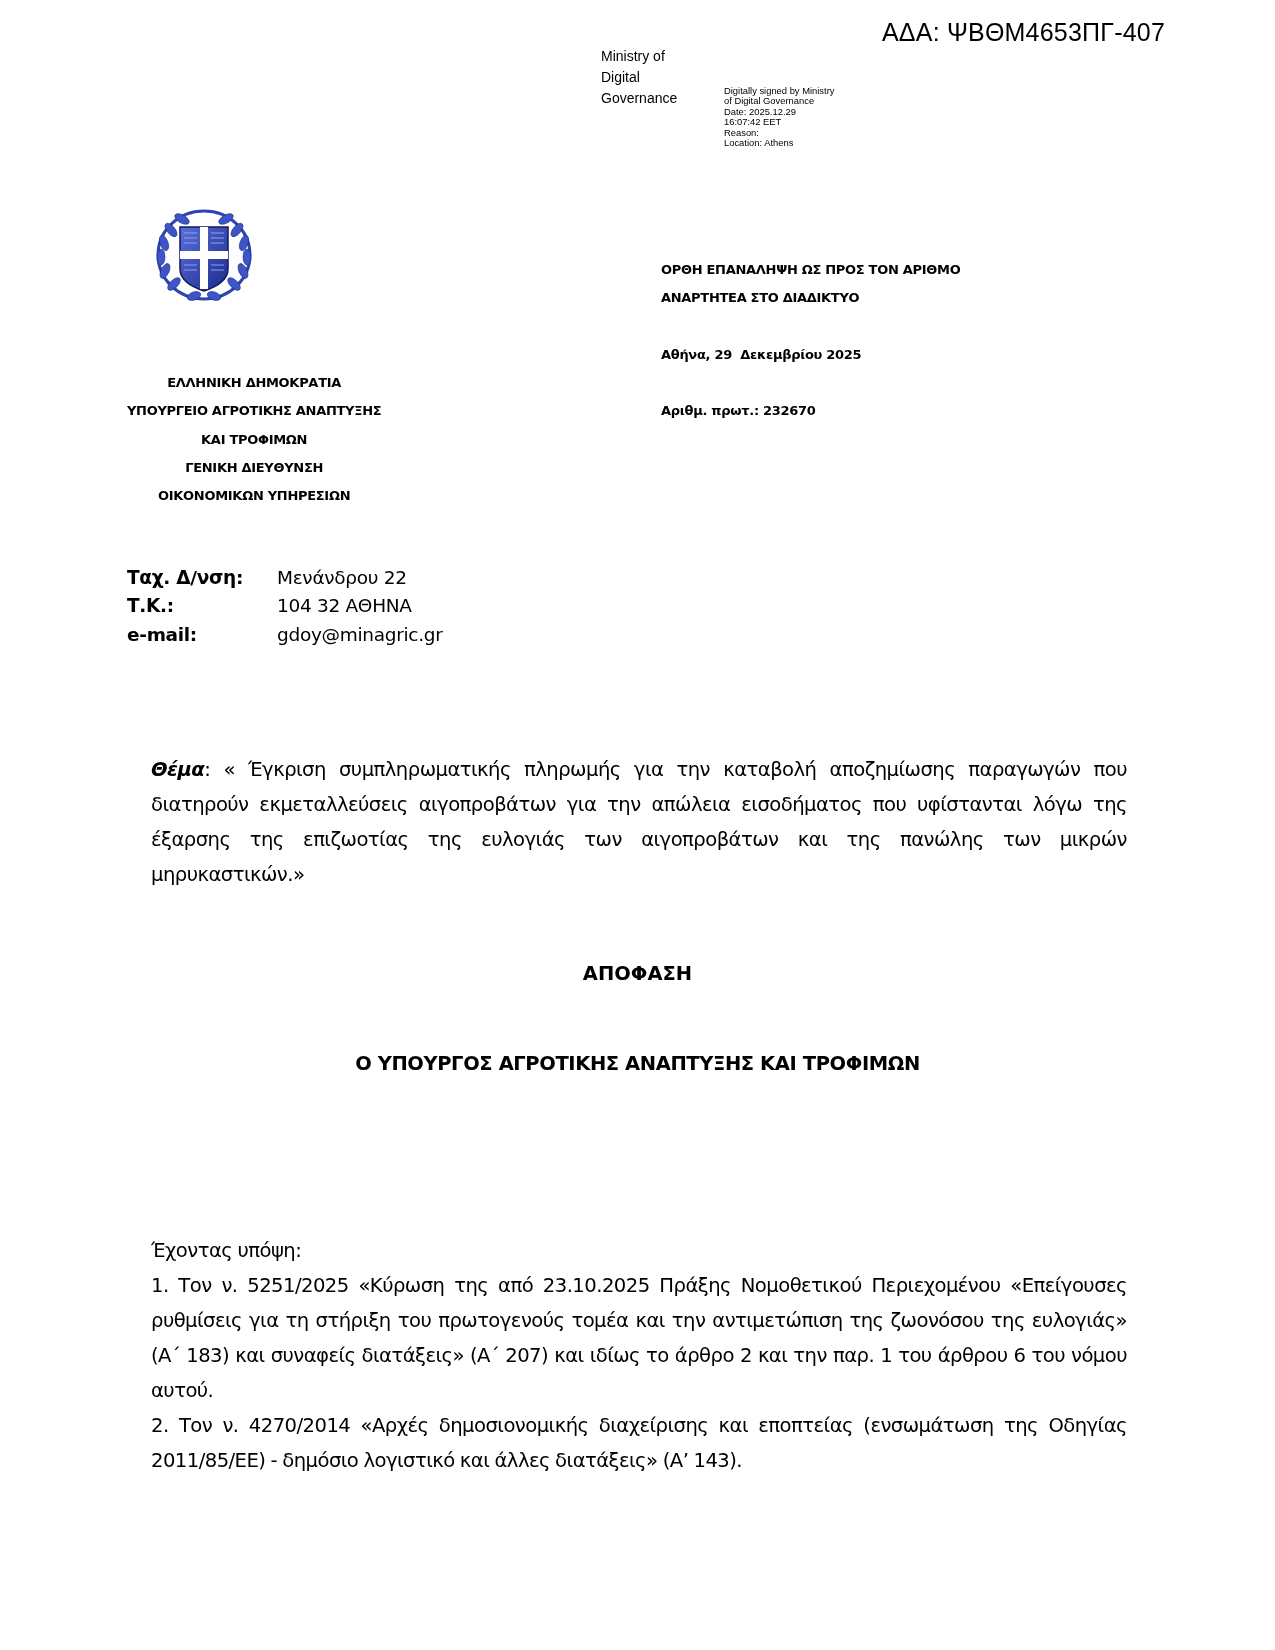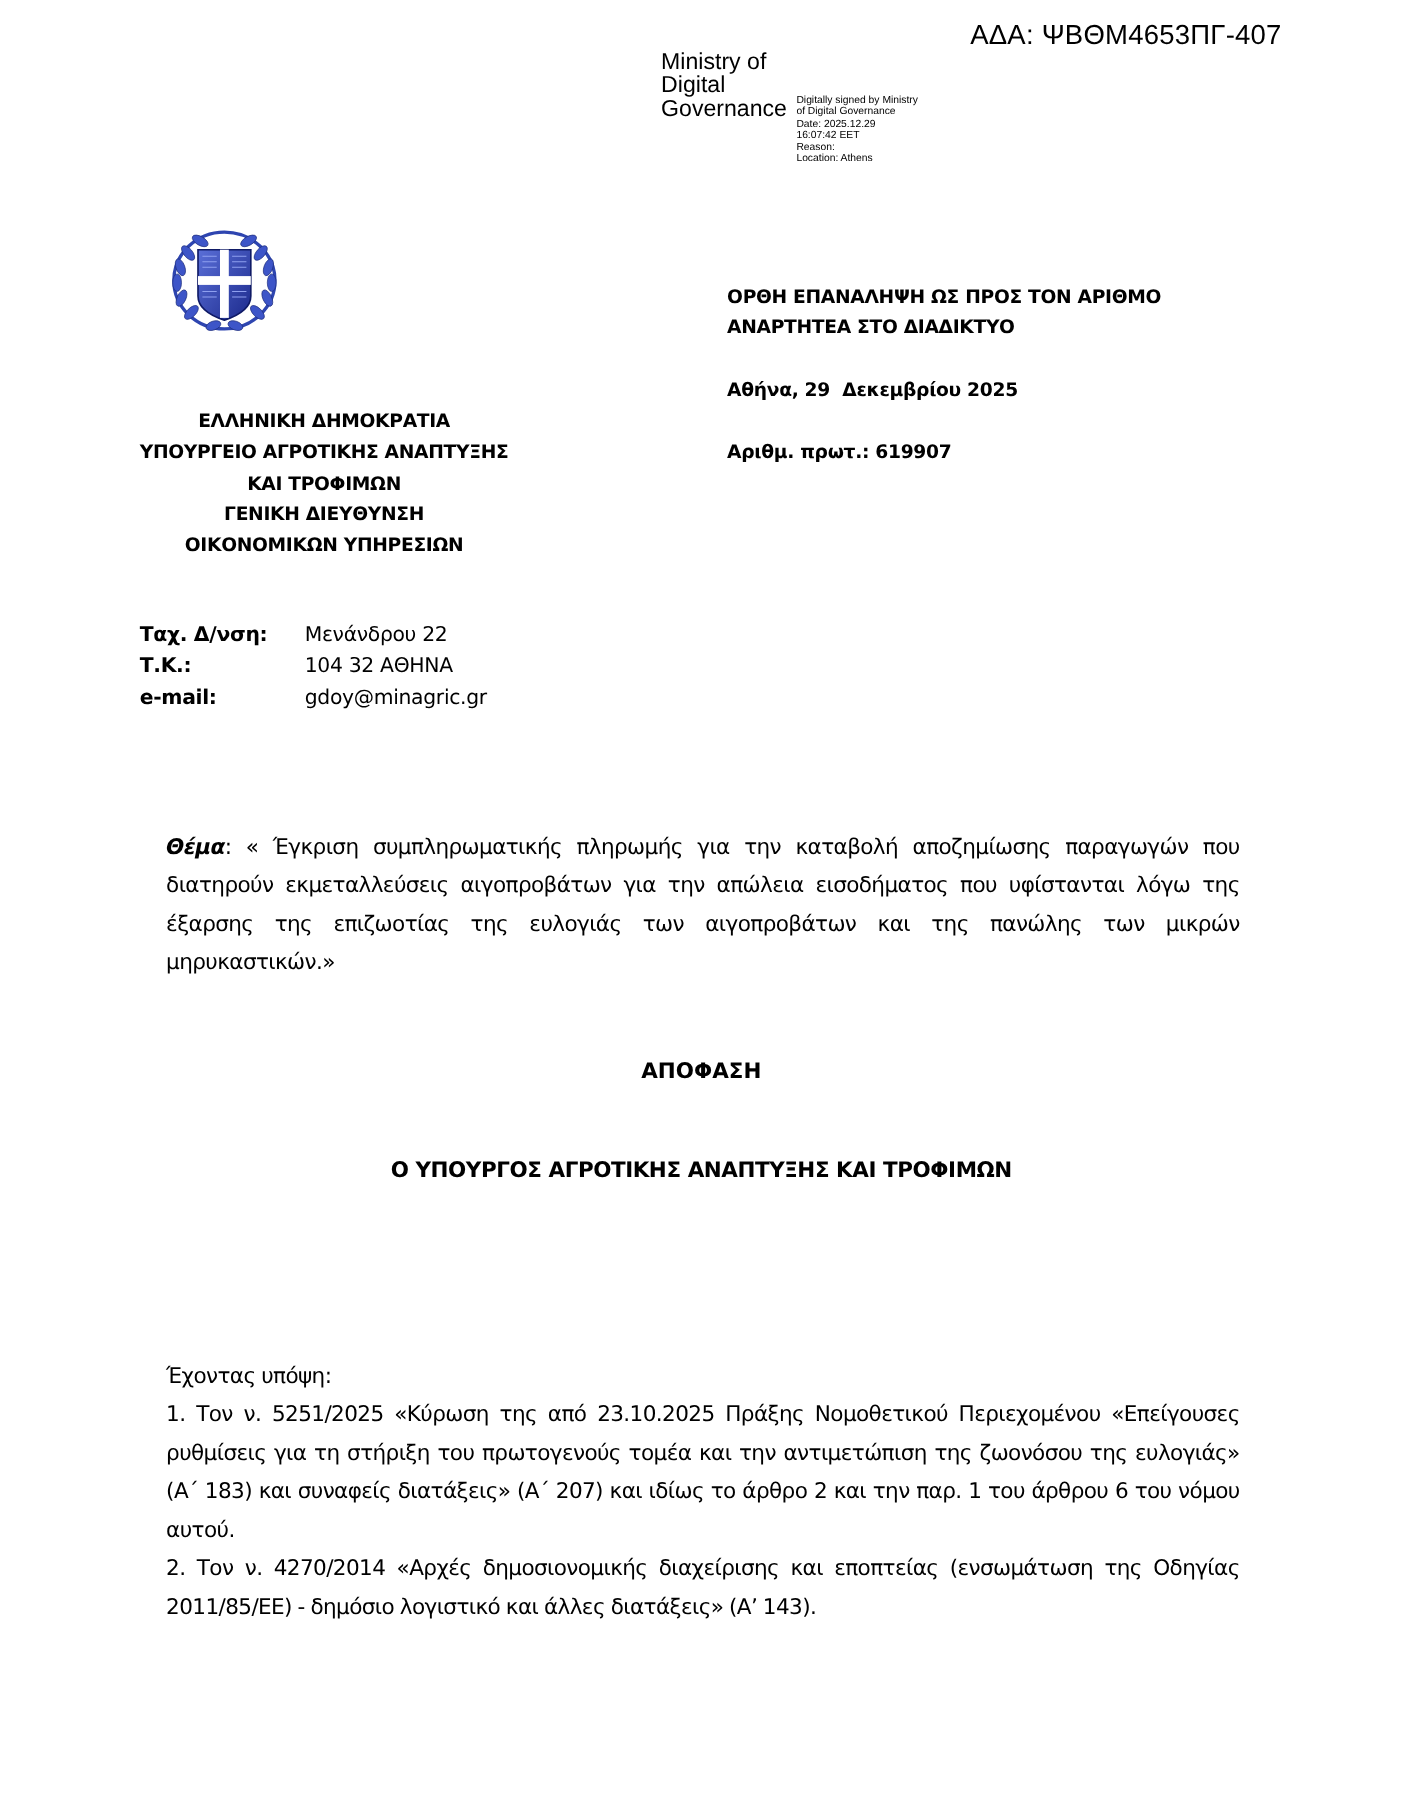--- a/index.html
+++ b/index.html
@@ -1,26 +1,26 @@
 <!DOCTYPE html>
 <html><head>
   <meta charset="utf-8">
   <style>
     html, body { margin: 0; padding: 0; background: #ffffff; }
     body { width: 1275px; height: 1650px; position: relative; overflow: hidden; color: #000; }
     .abs { position: absolute; }
     .sans { font-family: "Liberation Sans", sans-serif; }
 
     #ada { left: 858px; top: 18px; font-size: 25px; letter-spacing: 0.2px; margin-left: 24px; }
-    #sig-org { left: 601px; top: 46px; font-size: 21px; line-height: 21px; }
+    #sig-org { left: 601px; top: 46px; font-size: 14px; line-height: 21px; }
     #sig-details { left: 724px; top: 46px; font-size: 9.4px; line-height: 10.4px; margin-top: 40px; }
 
     #emblem { left: 152px; top: 203px; width: 104px; height: 104px; }
 
-    .hdr { font-family: "DejaVu Sans", sans-serif; font-weight: bold; font-size: 17px; line-height: 28.3px; letter-spacing: -0.3px; }
+    .hdr { font-family: "DejaVu Sans", sans-serif; font-weight: bold; font-size: 13px; line-height: 28.3px; letter-spacing: -0.3px; }
     #right-header { left: 661px; top: 256px; }
     #right-header .gap { height: 28.3px; }
     #left-header { left: 127px; top: 369px; text-align: center; }
 
     #address { left: 127px; top: 564px; font-size: 18.5px; line-height: 28.3px; font-family: "DejaVu Sans", sans-serif; letter-spacing: -0.3px; }
     #address .row { display: flex; }
     #address .lbl { width: 150px; font-weight: bold; }
 
     #subject { left: 151px; top: 752px; width: 976px; font-size: 19.6px; line-height: 35px; text-align: justify; font-family: "DejaVu Sans", sans-serif; letter-spacing: -0.55px; word-spacing: -0.5px; }
     #subject b { font-weight: bold; font-style: italic; }
@@ -99,21 +99,21 @@
     </g>
   </svg>
 </div>
 
 <div id="right-header" class="abs hdr">
   <div>ΟΡΘΗ ΕΠΑΝΑΛΗΨΗ ΩΣ ΠΡΟΣ ΤΟΝ ΑΡΙΘΜΟ</div>
   <div>ΑΝΑΡΤΗΤΕΑ ΣΤΟ ΔΙΑΔΙΚΤΥΟ</div>
   <div class="gap"></div>
   <div style="white-space:pre;">Αθήνα, 29  Δεκεμβρίου 2025</div>
   <div class="gap"></div>
-  <div>Αριθμ. πρωτ.: 619907</div>
+  <div>Αριθμ. πρωτ.: 232670</div>
 </div>
 
 <div id="left-header" class="abs hdr">
   <div>ΕΛΛΗΝΙΚΗ ΔΗΜΟΚΡΑΤΙΑ</div>
   <div>ΥΠΟΥΡΓΕΙΟ ΑΓΡΟΤΙΚΗΣ ΑΝΑΠΤΥΞΗΣ</div>
   <div>ΚΑΙ ΤΡΟΦΙΜΩΝ</div>
   <div>ΓΕΝΙΚΗ ΔΙΕΥΘΥΝΣΗ</div>
   <div>ΟΙΚΟΝΟΜΙΚΩΝ ΥΠΗΡΕΣΙΩΝ</div>
 </div>
 

